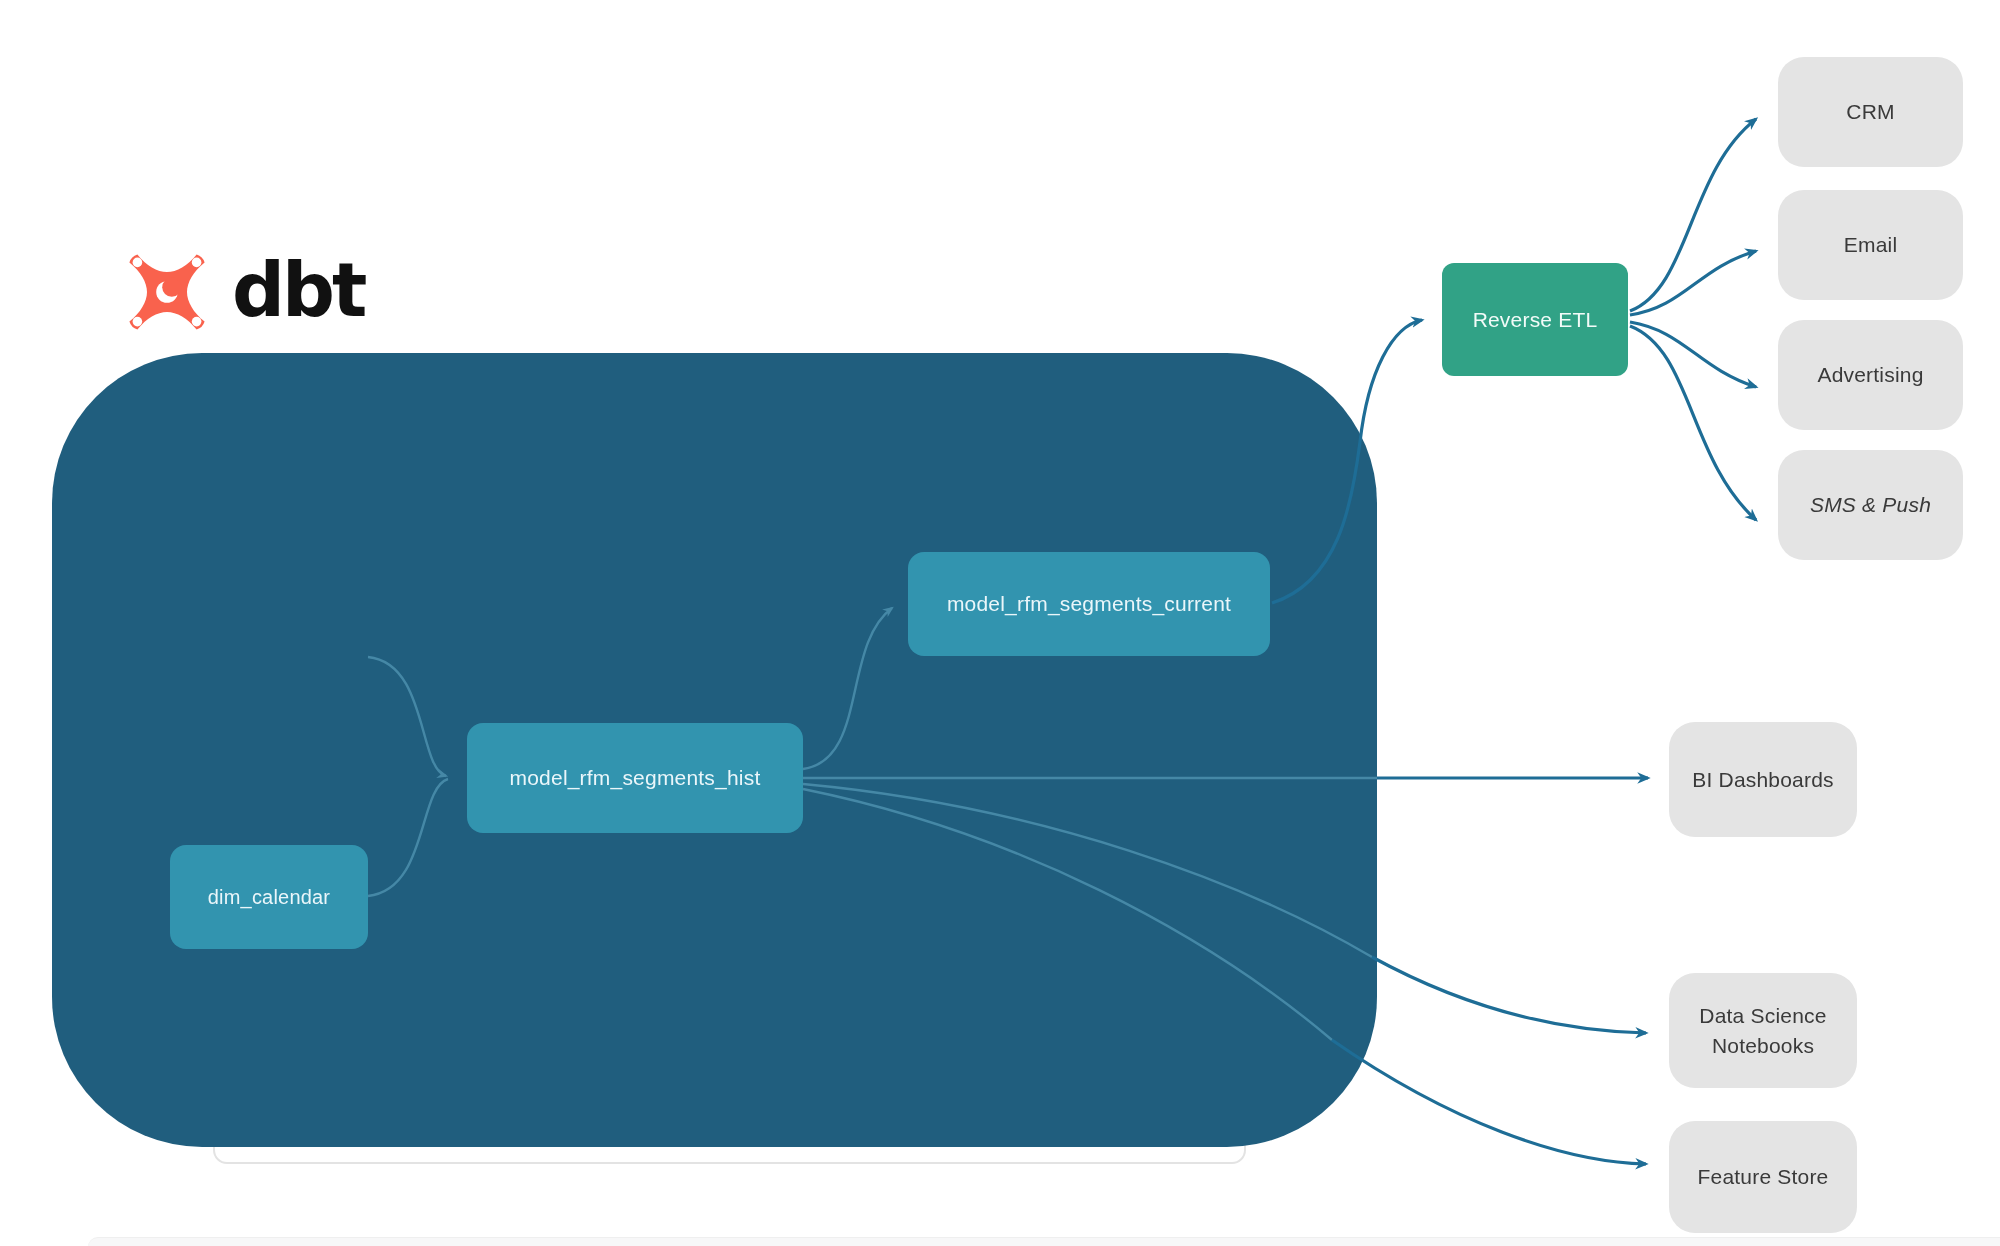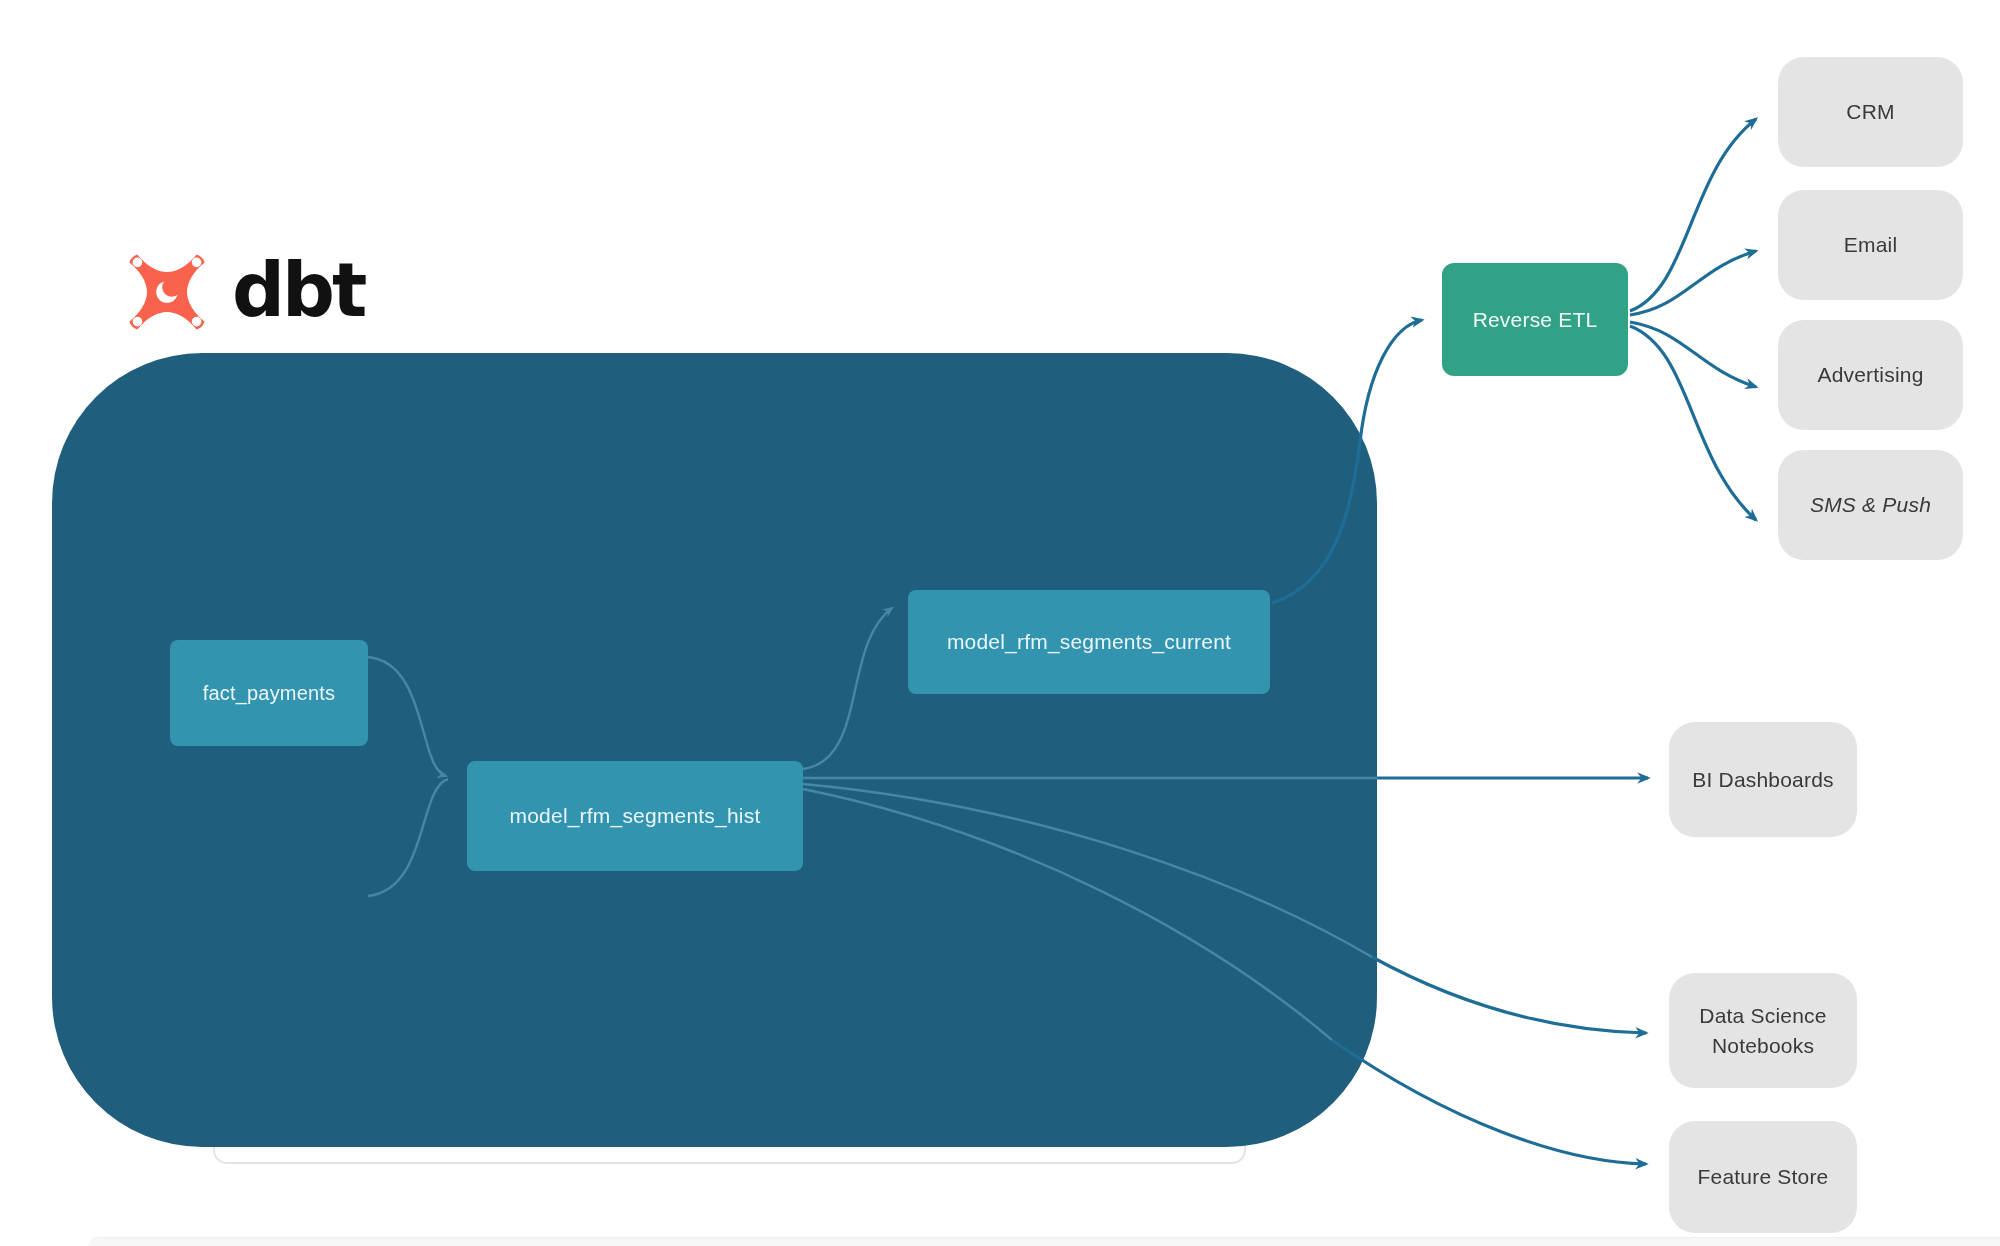--- a/index.html
+++ b/index.html
@@ -23,21 +23,21 @@
     z-index:1;
   }
   
   svg.connectors{position:absolute;left:0;top:0;z-index:2;}
   
   .node{
     position:absolute;display:flex;align-items:center;justify-content:center;
     text-align:center;box-sizing:border-box;z-index:3;
     letter-spacing:.2px;
   }
-  .node-teal{background:#3294af;color:#eaf6fa;border-radius:8px;font-size:20px;margin-top:38px;}
+  .node-teal{background:#3294af;color:#eaf6fa;border-radius:16px;font-size:20px;}
   .node-green{background:#31a286;color:#f2fbf8;border-radius:20px;font-size:21px;}
   .node-gray{background:#e4e4e4;color:#3a3a3a;border-radius:26px;font-size:21px;line-height:1.4;padding:0 18px;}
   .fact{left:170px;top:602px;width:198px;height:106px;}
   .dim{left:170px;top:845px;width:198px;height:104px;}
   .hist{left:467px;top:723px;width:336px;height:110px;font-size:21px;}
   .current{left:908px;top:552px;width:362px;height:104px;font-size:21px;}
   .retl{left:1442px;top:263px;width:186px;height:113px;border-radius:12px;}
   .crm{left:1778px;top:57px;width:185px;height:110px;}
   .email{left:1778px;top:190px;width:185px;height:110px;align-items:center;}
   .adv{left:1778px;top:320px;width:185px;height:110px;}
@@ -115,22 +115,22 @@
       <path d="M1372,957 C1465,1008 1558,1031 1646,1033" marker-end="url(#arrow-dark)"></path>
       <path d="M1332,1040 C1450,1122 1562,1162 1646,1164" marker-end="url(#arrow-dark)"></path>
       <path d="M1272,603 C1338,582 1352,505 1360,442 C1368,372 1392,326 1422,320" marker-end="url(#arrow-dark)"></path>
       <path d="M1630,311 C1690,288 1688,172 1756,119" marker-end="url(#arrow-dark)"></path>
       <path d="M1630,315 C1684,307 1698,268 1756,251" marker-end="url(#arrow-dark)"></path>
       <path d="M1630,322 C1684,331 1698,368 1756,387" marker-end="url(#arrow-dark)"></path>
       <path d="M1630,326 C1692,350 1688,458 1756,520" marker-end="url(#arrow-dark)"></path>
     </g>
   </svg>
 
-  <div class="node node-teal fact">
-    <span>fact_payments</span>
+  <div class="node node-teal dim">
+    <span>dim_calendar</span>
   </div>
   <div class="node node-teal hist">
     <span>model_rfm_segments_hist</span>
   </div>
   <div class="node node-teal current">
     <span>model_rfm_segments_current</span>
   </div>
 
   <div class="node node-green retl">
     <span>Reverse ETL</span>

